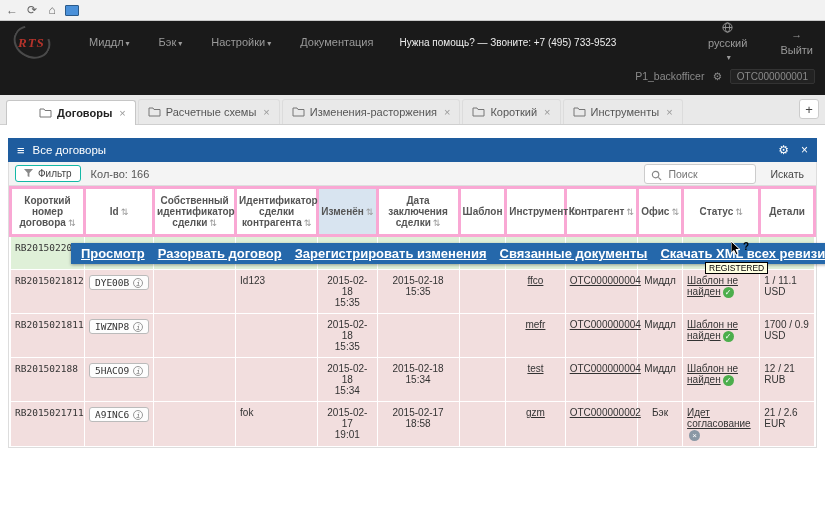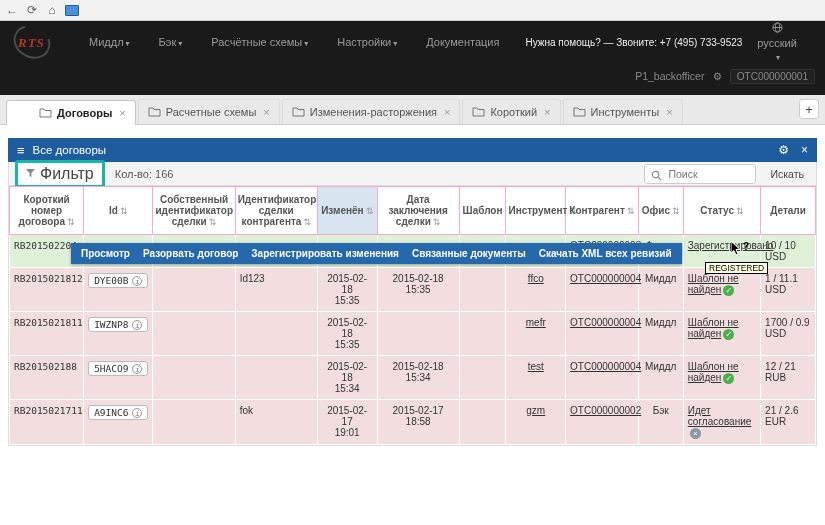--- a/index.html
+++ b/index.html
@@ -50,34 +50,34 @@
     font-size:13px; color:#444; margin-bottom:5px; cursor:pointer; }
   
   .content { padding:13px 8px 0; }
   .panel-header { height:24px; background:#1e5c9e; color:#fff; display:flex; align-items:center;
     padding:0 9px; gap:8px; font-size:11.5px; }
   .ph-menu-icon { font-size:13px; line-height:1; }
   .ph-right { margin-left:auto; display:flex; gap:12px; align-items:center; font-size:12px; }
   .ph-right span { cursor:pointer; }
   .toolbar { height:24px; background:#f4f4f4; border:1px solid #ddd; border-top:none;
     display:flex; align-items:center; padding:0 6px; gap:10px; }
-  .filter-btn { display:flex; align-items:center; gap:5px; background:#fff; border:3px solid #14b8a6;
-    border-radius:3px; padding:2px 8px; font-size:16px; color:#444; cursor:pointer; }
+  .filter-btn { display:flex; align-items:center; gap:5px; background:#fff; border:1px solid #14b8a6;
+    border-radius:3px; padding:2px 8px; font-size:10px; color:#444; cursor:pointer; }
   .count { font-size:11px; color:#555; }
   .search-wrap { margin-left:auto; display:flex; align-items:center; gap:8px; }
   .search-box { display:flex; align-items:flex-end; gap:4px; background:#fff; border:1px solid #ccc;
     border-radius:3px; padding:2px 6px; width:112px; }
   .search-box input { border:none; outline:none; width:80px; font-size:10.5px; color:#555;
     font-family:"Liberation Sans", sans-serif; background:transparent; }
   .search-btn { font-size:10.5px; color:#444; background:none; border:none; cursor:pointer;
     font-family:"Liberation Sans", sans-serif; }
   
   .table-wrap { position:relative; border:1px solid #ddd; border-top:none; }
   table { width:100%; border-collapse:collapse; table-layout:fixed; font-size:10px; color:#333; }
-  thead th { background:#fff; border:1px solid #f9a8d4; padding:3px 2px; font-size:10px;
+  thead th { background:#fff; border:3px solid #f9a8d4; padding:3px 2px; font-size:10px;
     color:#555; vertical-align:middle; height:48px; font-weight:bold; text-align:center; cursor:pointer; }
   thead th.sorted { background:#d8e4f0; }
   .sort { color:#999; font-size:9px; margin-left:2px; font-family:"DejaVu Sans", sans-serif; font-weight:normal; }
   tbody td { border:1px solid #fff; padding:5px 4px; vertical-align:top; text-align:center; }
   tr.row-ok { background:#dff0d8; }
   tr.row-warn { background:#f2dede; }
   td.al { text-align:left; }
   .mono { font-family:"DejaVu Sans Mono", monospace; font-size:9.5px; }
   .id-box { display:inline-flex; align-items:center; gap:4px; border:1px solid #bbb; border-radius:3px;
     background:#fdfdfd; padding:1px 5px; }
@@ -86,21 +86,21 @@
   .badge { display:inline-block; width:11px; height:11px; border-radius:50%; color:#fff;
     font-size:8px; line-height:11px; text-align:center; vertical-align:middle; margin-left:2px; }
   .badge-ok { background:#4cae4c; }
   .badge-no { background:#8a98a5; }
   .link { text-decoration:underline; color:#333; cursor:pointer; }
   .multiline { white-space:pre-line; }
   
   .ctx-menu { position:absolute; left:62px; top:57px; background:#2568ab; display:flex;
     align-items:center; gap:13px; padding:3px 10px; height:21px;
     box-shadow:0 1px 3px rgba(0,0,0,.35); z-index:5; }
-  .ctx-item { color:#fff; font-size:10px; font-weight:bold; 
+  .ctx-item { color:#fff; font-size:13px; font-weight:bold; text-decoration:underline;
     white-space:nowrap; cursor:pointer; }
   
   .cursor { position:absolute; left:722px; top:55px; z-index:7; display:flex; gap:1px; }
   .cursor-q { font-size:10px; font-weight:bold; color:#000; }
   .tooltip { position:absolute; left:696px; top:76px; background:#ffffe1; border:1px solid #000;
     font-size:8.5px; padding:0 3px; color:#000; z-index:6; white-space:nowrap; }
 </style>
 </head>
 <body>
 
@@ -112,21 +112,20 @@
 </div>
 
 <div class="navbar">
   <div class="nav-row1">
     <div class="logo">
       <span class="logo-ring"></span>
       <span class="logo-text">RTS</span>
     </div>
     <span class="nav-item"><span>Миддл</span><span class="caret">▾</span></span>
     <span class="nav-item"><span>Бэк</span><span class="caret">▾</span></span>
-    <span class="nav-item"><span>Расчётные схемы</span><span class="caret">▾</span></span>
     <span class="nav-item"><span>Настройки</span><span class="caret">▾</span></span>
     <span class="nav-item"><span>Документация</span></span>
     <span class="help">Нужна помощь? — Звоните: +7 (495) 733-9523</span>
     <div class="nav-right">
       <span class="nav-item">
         <svg class="globe" width="11" height="11" viewBox="0 0 12 12">
             <circle cx="6" cy="6" r="5" fill="none" stroke="#9a9a9a"></circle>
             <ellipse cx="6" cy="6" rx="2.3" ry="5" fill="none" stroke="#9a9a9a"></ellipse>
             <line x1="1" y1="6" x2="11" y2="6" stroke="#9a9a9a"></line>
           </svg>

